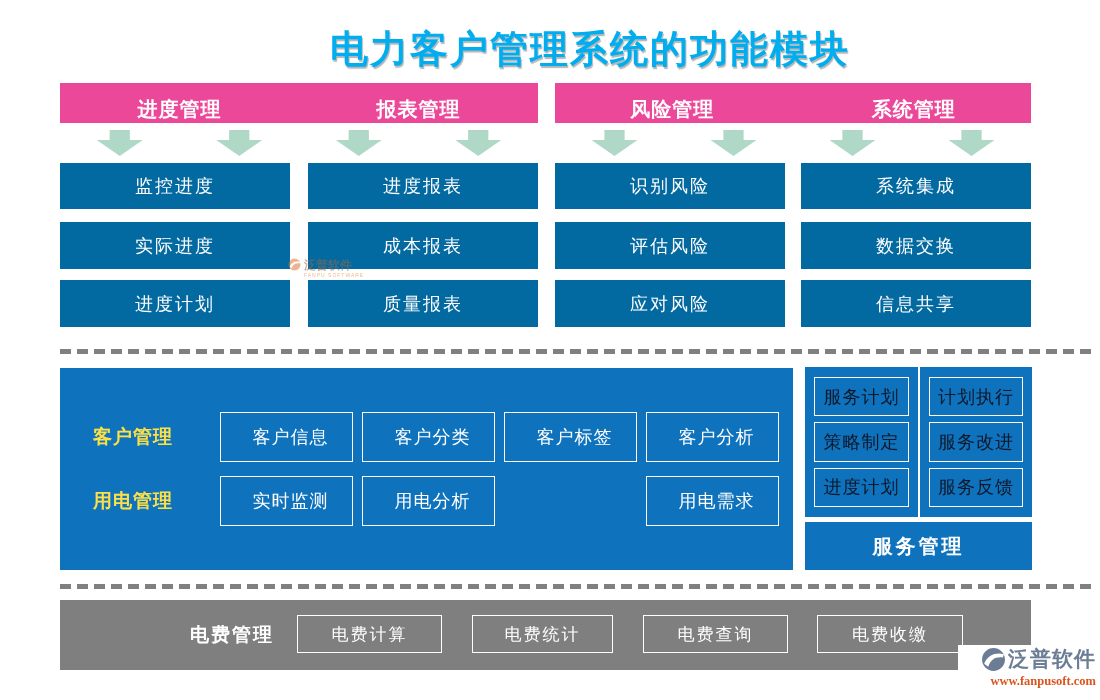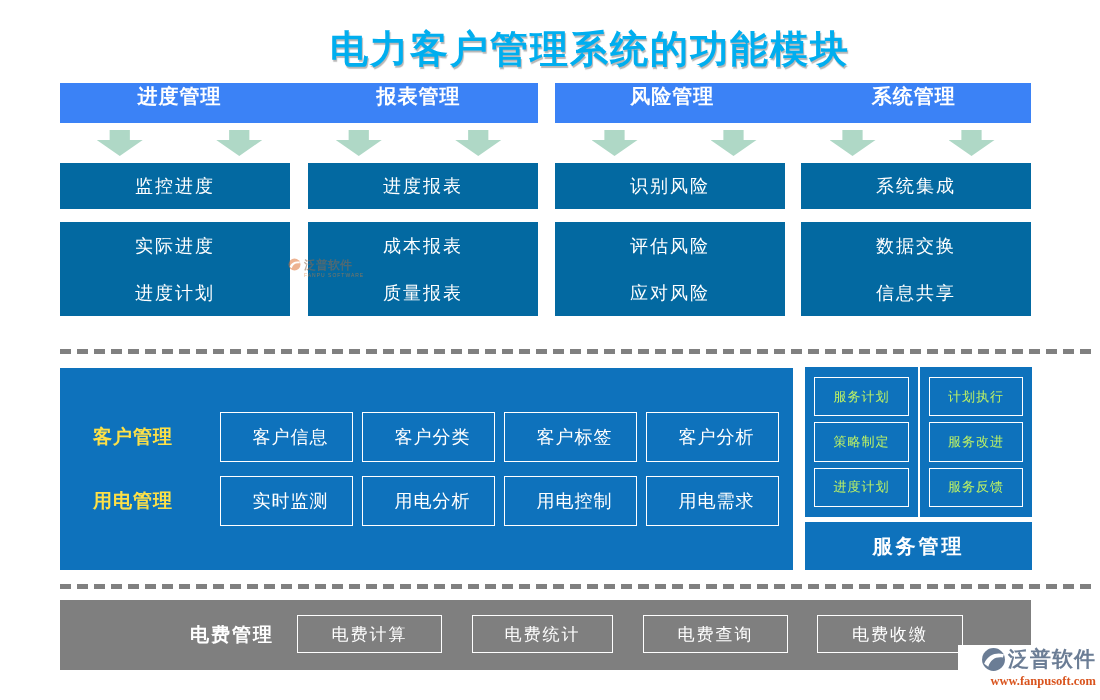--- a/index.html
+++ b/index.html
@@ -8,41 +8,41 @@
     font-family:"Liberation Sans",sans-serif;overflow:hidden;
   }
   
   .page-title{
     position:absolute;top:24px;left:0;width:1100px;text-align:center;
     font-size:38px;font-weight:bold;letter-spacing:2px;color:#00AEEF;
     text-shadow:1px 2px 1px rgba(90,90,90,.45);margin:0;padding-left:40px;
   }
   
   .hdr{
-    position:absolute;top:83px;height:40px;background:#3b82f6;
-    display:flex;align-items:flex-start;
+    position:absolute;top:83px;height:40px;background:#ec4899;
+    display:flex;align-items:flex-end;
   }
   .hdr .hcell{
     flex:1;text-align:center;color:#fff;font-size:20px;font-weight:bold;letter-spacing:1px;
   }
   
   .arrows{position:absolute;top:130px;height:26px;display:flex;}
   .arrows .acell{flex:1;display:flex;justify-content:center;}
   .arrow{
     width:46px;height:26px;background:#AFD8C6;
     clip-path:polygon(28% 0%,72% 0%,72% 38%,100% 38%,50% 100%,0% 38%,28% 38%);
   }
   
   .tcol{position:absolute;top:163px;width:230px;}
   .tbtn{
     height:46px;margin-bottom:13px;background:#0369a1;color:#fff;
     display:flex;align-items:center;justify-content:center;
     font-size:18px;letter-spacing:2px;
   }
-  .tbtn:nth-child(2){height:47px;margin-bottom:0;}
+  .tbtn:nth-child(2){height:47px;margin-bottom:11px;}
   .tbtn:nth-child(3){height:47px;margin-bottom:0;}
   
   .dashline{
     position:absolute;left:60px;width:1033px;height:5px;
     background:repeating-linear-gradient(90deg,#808080 0 11px,transparent 11px 17px);
   }
   
   .midblock{position:absolute;left:60px;top:368px;width:733px;height:202px;background:#0E72BC;}
   .midlabel{
     position:absolute;left:33px;width:80px;height:50px;color:#fde047;
@@ -52,21 +52,21 @@
     position:absolute;width:133px;height:50px;border:1px solid #fff;
     color:#fff;font-size:18px;letter-spacing:1px;
     display:flex;align-items:center;justify-content:center;box-sizing:border-box;padding-left:8px;
   }
   
   .svc-col{
     position:absolute;top:367px;height:150px;background:#0E72BC;
     display:flex;flex-direction:column;padding:10px 9px;gap:6px;box-sizing:border-box;
   }
   .svc-btn{
-    flex:1;border:1px solid #fff;color:#bef264;font-size:13px;letter-spacing:1px;
+    flex:1;border:1px solid #fff;color:#0f172a;font-size:18px;letter-spacing:1px;
     display:flex;align-items:center;justify-content:center;
   }
   .svc-footer{
     position:absolute;left:805px;top:522px;width:227px;height:48px;background:#0E72BC;
     color:#fff;font-size:20px;font-weight:bold;letter-spacing:3px;
     display:flex;align-items:center;justify-content:center;
   }
   
   .graybar{position:absolute;left:60px;top:600px;width:971px;height:70px;background:#7F7F7F;}
   .graylabel{
@@ -178,21 +178,20 @@
   <div class="midblock">
     <span class="midlabel" style="top:44px;">客户管理</span>
     <div class="midbtn" style="left:160px;top:44px;">客户信息</div>
     <div class="midbtn" style="left:302px;top:44px;">客户分类</div>
     <div class="midbtn" style="left:444px;top:44px;">客户标签</div>
     <div class="midbtn" style="left:586px;top:44px;">客户分析</div>
 
     <span class="midlabel" style="top:108px;">用电管理</span>
     <div class="midbtn" style="left:160px;top:108px;">实时监测</div>
     <div class="midbtn" style="left:302px;top:108px;">用电分析</div>
-    <div class="midbtn" style="left:444px;top:108px;">用电控制</div>
     <div class="midbtn" style="left:586px;top:108px;">用电需求</div>
   </div>
 
   <div class="svc-col" style="left:805px;width:113px;">
     <div class="svc-btn">服务计划</div>
     <div class="svc-btn">策略制定</div>
     <div class="svc-btn">进度计划</div>
   </div>
   <div class="svc-col" style="left:920px;width:112px;">
     <div class="svc-btn">计划执行</div>

